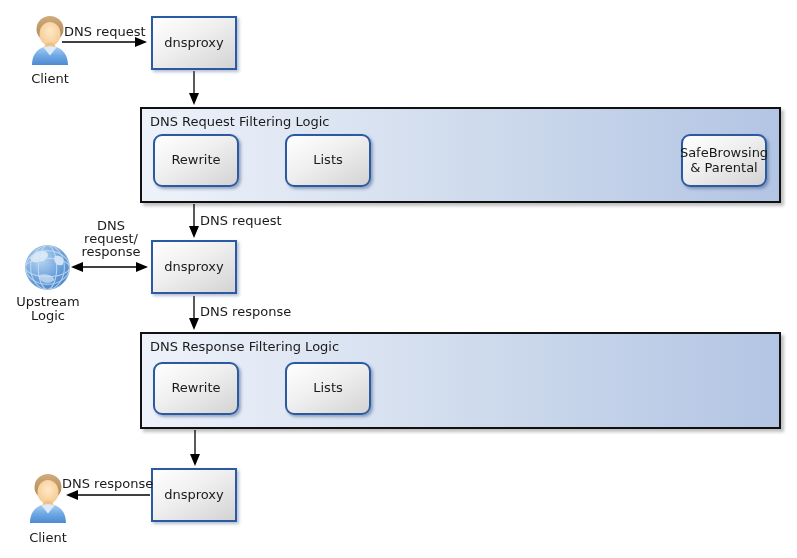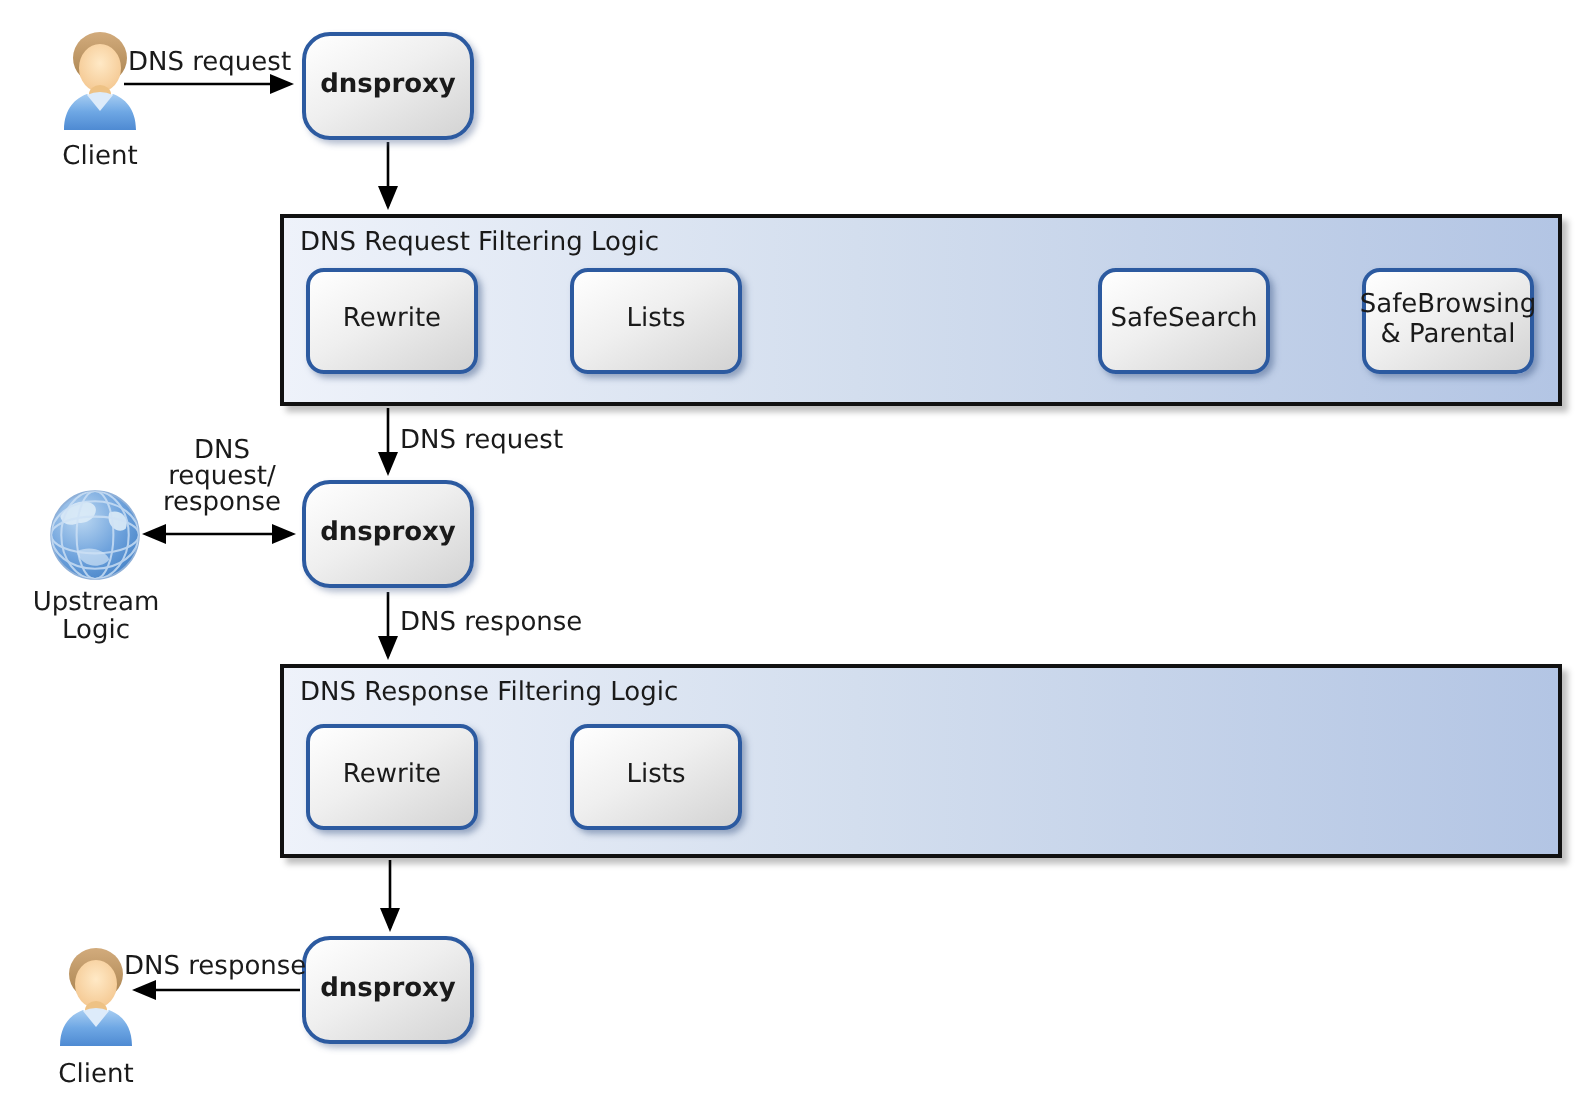--- a/index.html
+++ b/index.html
@@ -4,25 +4,25 @@
 <style>
   html,body{margin:0;padding:0;background:#ffffff;}
   .canvas{
     position:relative;width:797px;height:558px;background:#ffffff;
     font-family:"DejaVu Sans","Liberation Sans",sans-serif;
     font-size:13px;color:#1a1a1a;overflow:hidden;
   }
   svg.connectors{position:absolute;left:0;top:0;}
   .node{
     position:absolute;width:86px;height:54px;box-sizing:border-box;
-    border:2px solid #2c5aa0;border-radius:14px;
+    border:2px solid #2c5aa0;border-radius:0;
     background:linear-gradient(150deg,#ffffff 0%,#efefef 45%,#d3d3d3 100%);
     box-shadow:2px 2px 3px rgba(90,110,150,0.45);
     display:flex;align-items:center;justify-content:center;
-    text-align:center;line-height:1.15;padding:0 1px;font-weight:bold;
+    text-align:center;line-height:1.15;padding:0 1px;
   }
   .container-box{
     position:absolute;width:641px;height:96px;box-sizing:border-box;
     border:2px solid #111111;
     background:linear-gradient(90deg,#eef2fa 0%,#d3deee 45%,#b3c5e4 100%);
     box-shadow:3px 3px 3px rgba(0,0,0,0.25);
   }
   .container-title{position:absolute;left:8px;top:5px;white-space:nowrap;}
   .step{
     position:absolute;width:86px;height:53px;box-sizing:border-box;
@@ -89,21 +89,20 @@
   <div class="actor-label" style="left:20px;top:72px;width:60px;">Client</div>
 
   <div class="node" style="left:151px;top:16px;">dnsproxy</div>
 
   <div class="edge-label" style="left:64px;top:24px;">DNS request</div>
 
   <div class="container-box" style="left:140px;top:107px;">
     <div class="container-title">DNS Request Filtering Logic</div>
     <div class="step" style="left:11px;top:25px;">Rewrite</div>
     <div class="step" style="left:143px;top:25px;">Lists</div>
-    <div class="step" style="left:407px;top:25px;">SafeSearch</div>
     <div class="step" style="left:539px;top:25px;">SafeBrowsing &amp; Parental</div>
   </div>
 
   <div class="edge-label" style="left:200px;top:213px;">DNS request</div>
 
   <div class="node" style="left:151px;top:240px;">dnsproxy</div>
 
   <svg class="icon" style="left:24px;top:244px;" width="47" height="47" viewBox="0 0 46 46">
     <defs>
       <radialGradient id="gg-globe" cx="0.35" cy="0.3" r="0.85">

